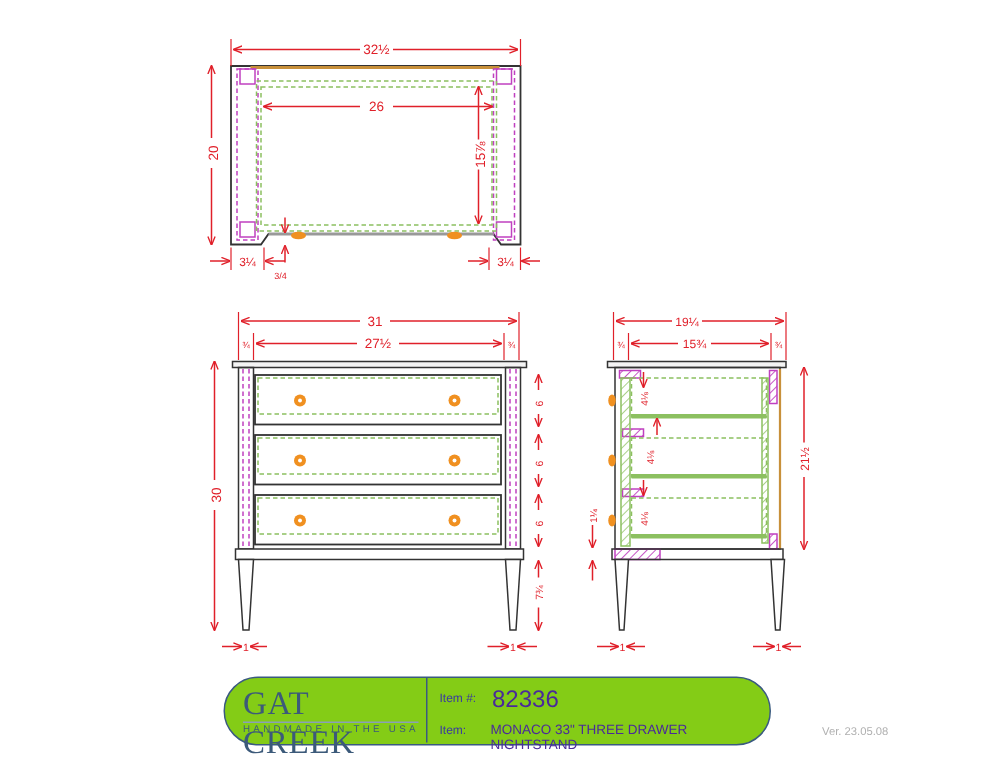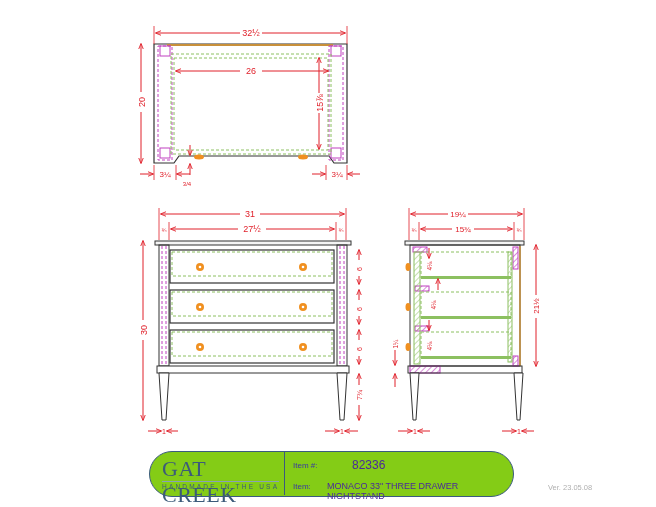--- a/index.html
+++ b/index.html
@@ -214,17 +214,17 @@
     <text x="519" y="434" font-size="7" fill="#e0202a" text-anchor="middle">1</text>
   </g>
 </svg>
 
 <div class="titleblock">
   <div class="logo">
     <div class="logo-main">GAT CREEK</div>
     <div class="logo-sub">HANDMADE IN THE USA</div>
   </div>
   <div class="lbl" style="left:143px;top:9px;">Item #:</div>
-  <div class="val" style="left:202px;top:6px;font-size:12px;">82336</div>
+  <div class="val" style="left:178px;top:6px;font-size:16px;">82336</div>
   <div class="lbl" style="left:143px;top:30px;">Item:</div>
   <div class="val" style="left:177px;top:29px;font-size:9px;">MONACO  33" THREE DRAWER NIGHTSTAND</div>
 </div>
 <div class="ver">Ver. 23.05.08</div>
 
 </body></html>

